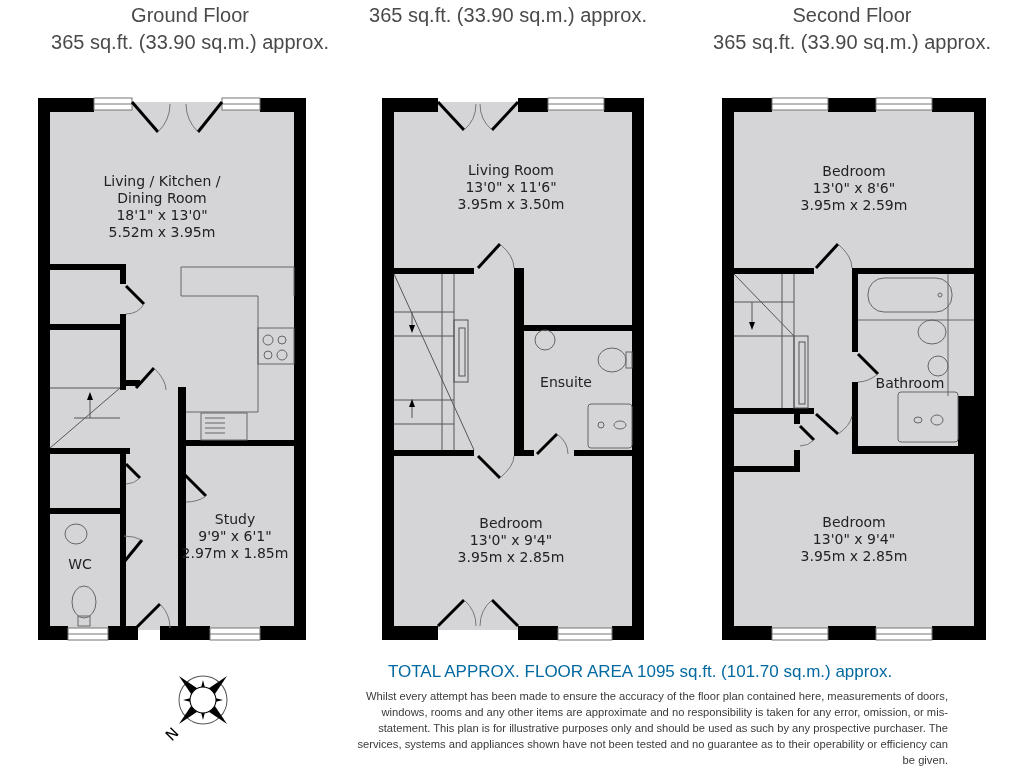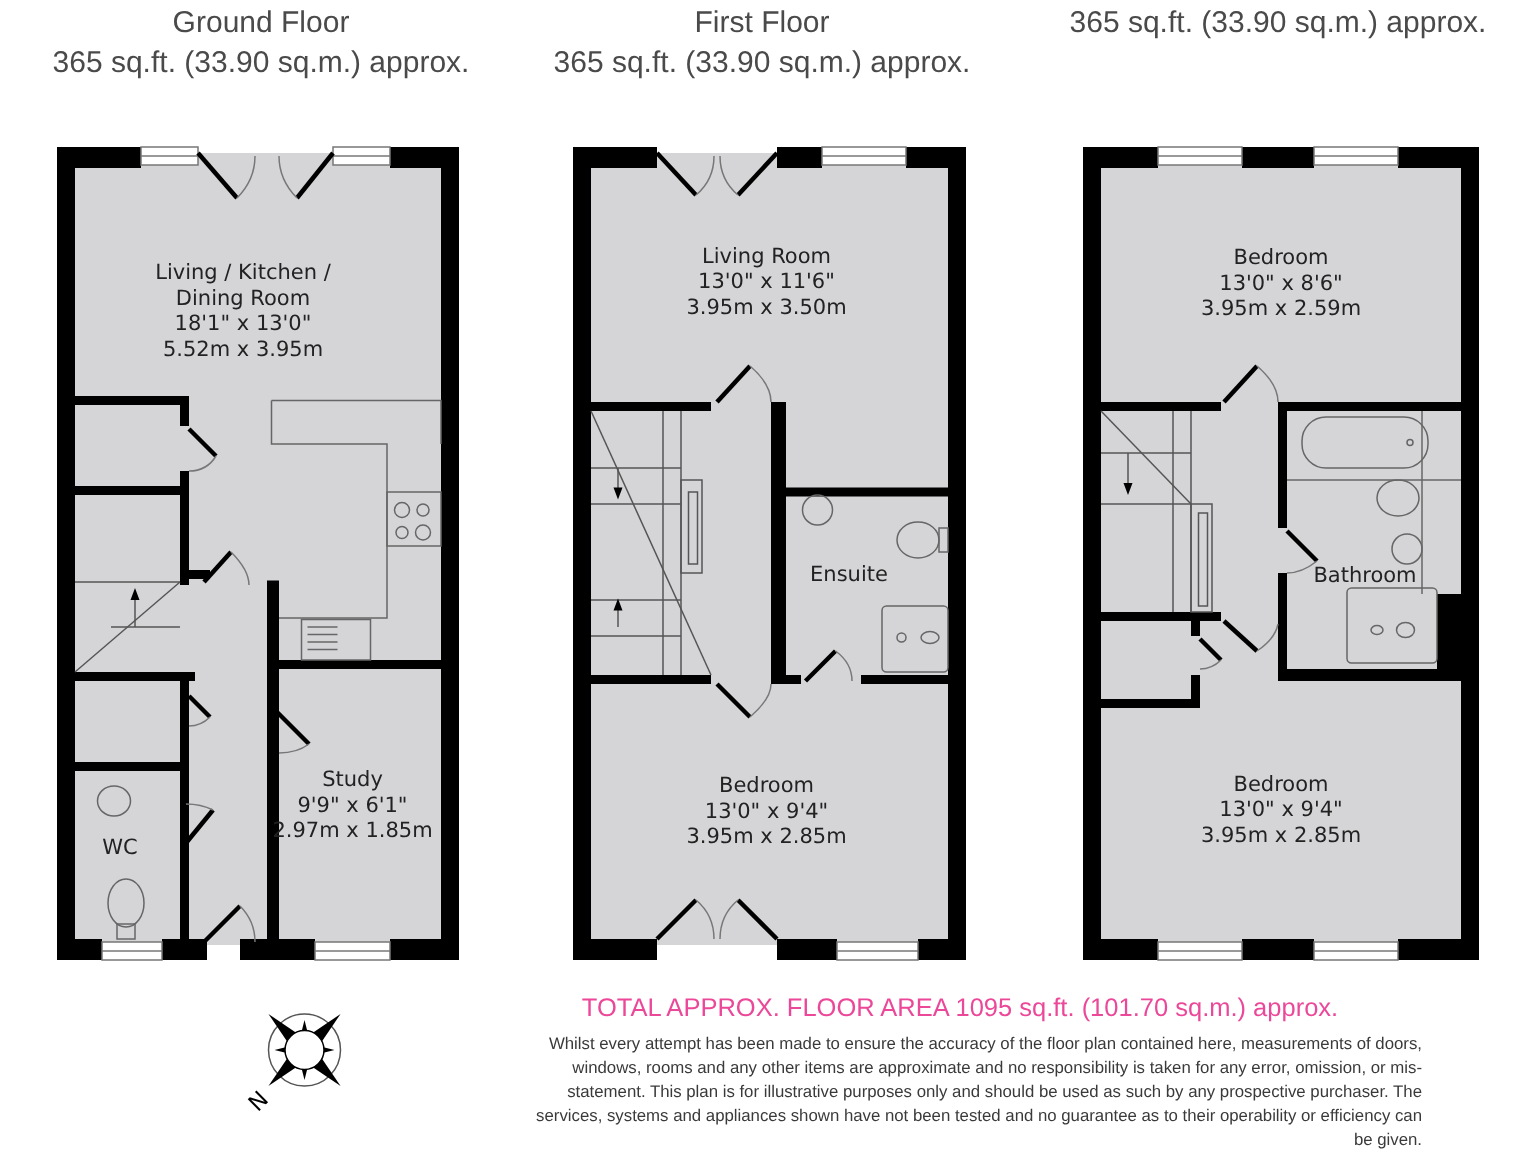--- a/index.html
+++ b/index.html
@@ -3,37 +3,37 @@
 <meta charset="utf-8">
 <style>
   html, body { margin: 0; padding: 0; background: #ffffff; }
   body { width: 1024px; height: 768px; position: relative; overflow: hidden;
          font-family: "Liberation Sans", sans-serif; color: #444; }
   .floor-header { position: absolute; top: 2px; width: 340px; text-align: center;
                   font-size: 20px; line-height: 27px; color: #4a4a4a; }
   .plan { position: absolute; top: 90px; }
   .room-label { font-family: "DejaVu Sans", sans-serif; font-size: 14px; fill: #222; text-anchor: middle; }
   .total { position: absolute; left: 350px; top: 662px; width: 580px; text-align: center;
-           font-size: 17px; color: #ec4899; }
+           font-size: 17px; color: #0369a1; }
   .disclaimer { position: absolute; left: 352px; top: 688px; width: 596px; text-align: right;
                 font-size: 11.2px; line-height: 16px; color: #3a3a3a; }
   .compass { position: absolute; left: 155px; top: 668px; }
 </style>
 </head>
 <body>
 
-<div class="floor-header" style="left:4px">
+<div class="floor-header" style="left:20px">
   <div>Ground Floor</div>
   <div>365 sq.ft. (33.90 sq.m.) approx.</div>
 </div>
 <div class="floor-header" style="left:338px">
-  <div>First Floor</div>
   <div>365 sq.ft. (33.90 sq.m.) approx.</div>
 </div>
 <div class="floor-header" style="left:682px">
+  <div>Second Floor</div>
   <div>365 sq.ft. (33.90 sq.m.) approx.</div>
 </div>
 
 <svg class="plan" style="left:38px" width="268" height="552" viewBox="0 0 268 552">
   <rect x="12" y="12" width="244" height="528" fill="#d5d5d8"></rect>
 
   <g fill="#000">
     <rect x="0" y="8" width="12" height="542"></rect>
     <rect x="256" y="8" width="12" height="542"></rect>
     <rect x="0" y="8" width="56" height="14"></rect>

